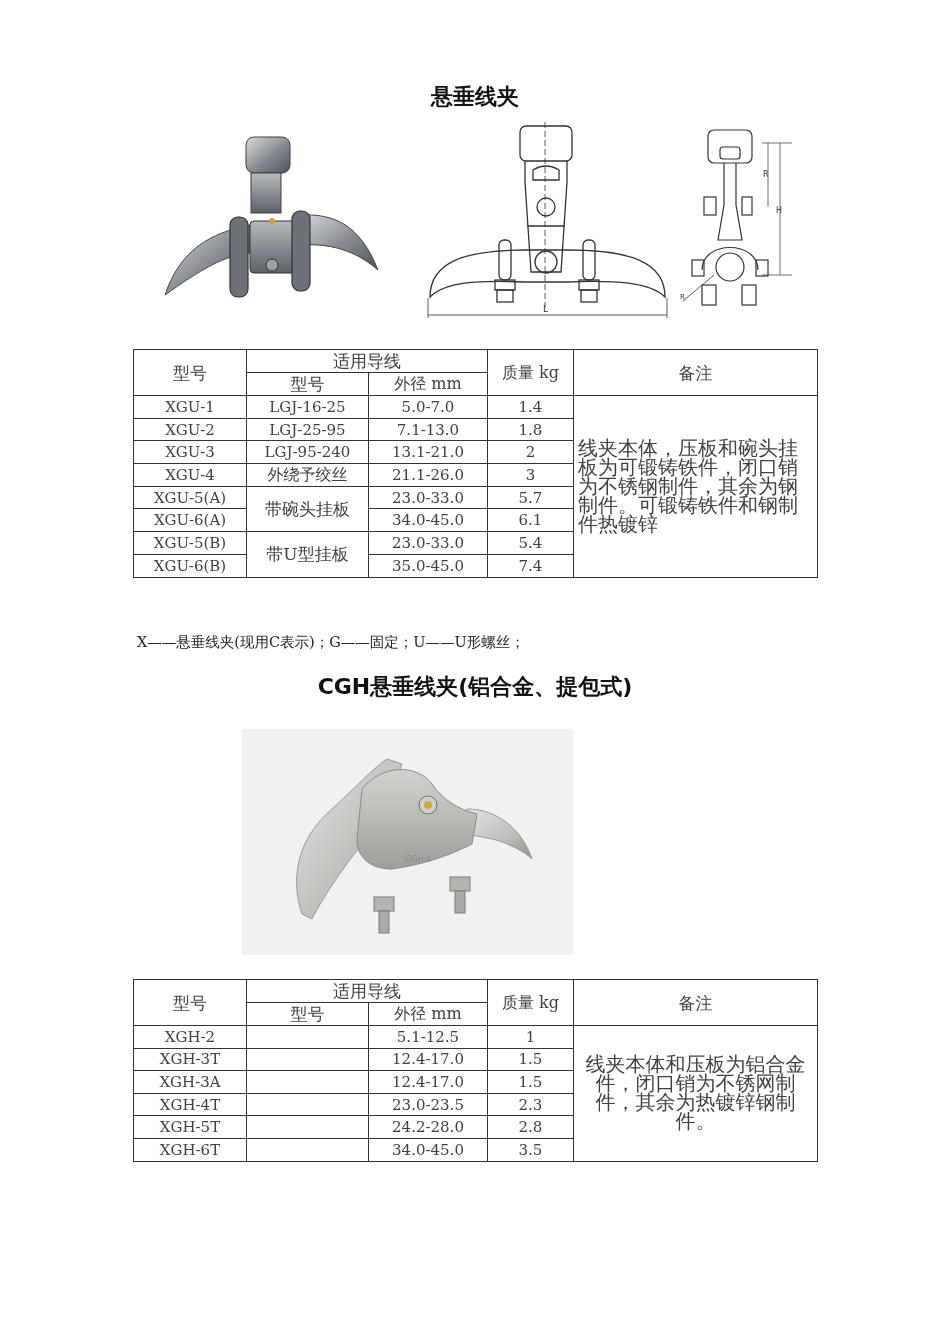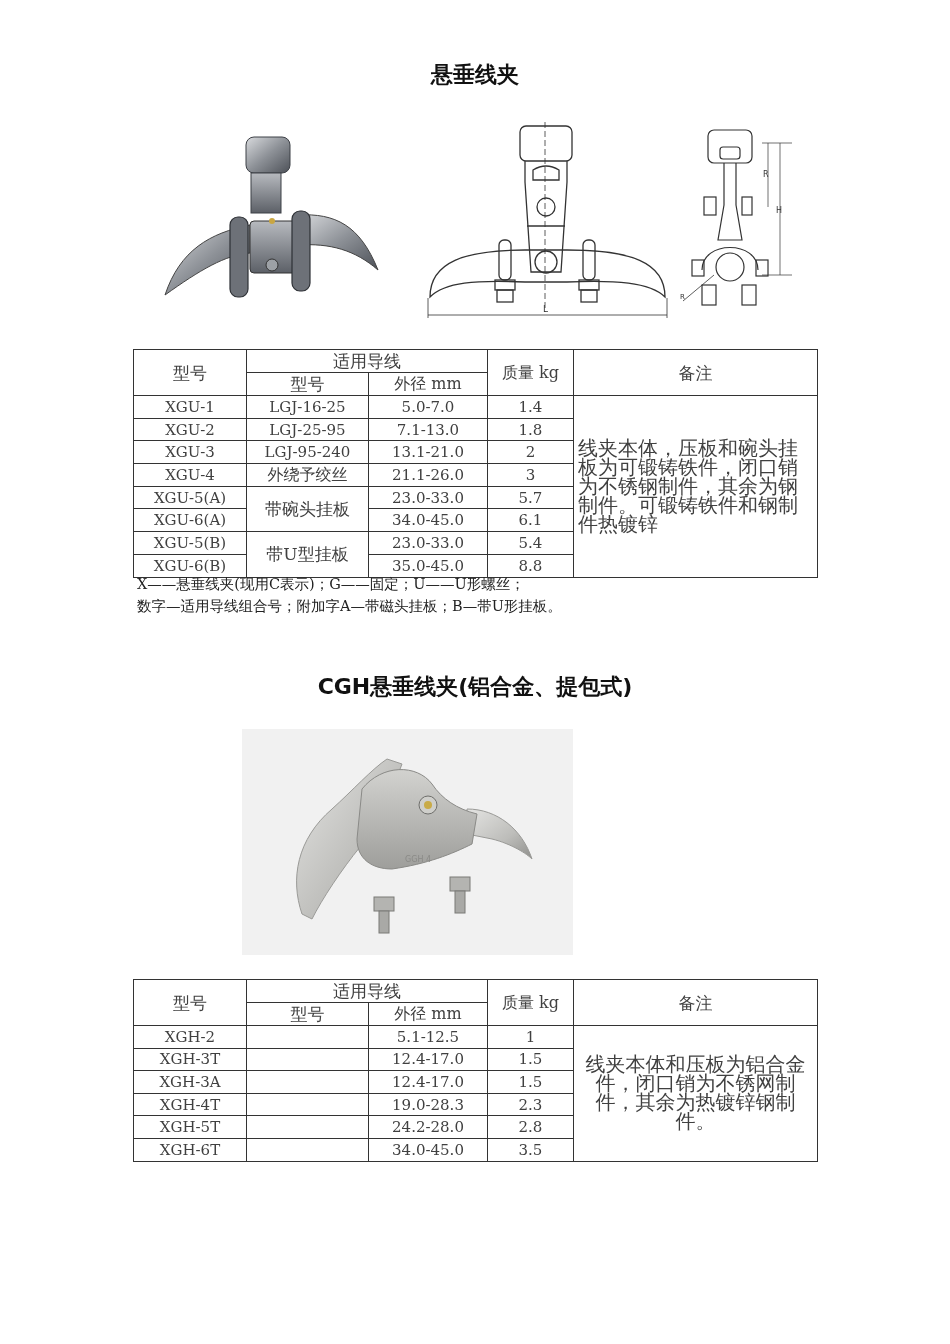--- a/index.html
+++ b/index.html
@@ -13,21 +13,21 @@
                   padding:0; line-height:20px; white-space:nowrap; overflow:hidden; }
   table.spec td.note { white-space:normal; font-size:20px; line-height:19px; padding:0 4px; text-align:left; }
   table.spec td.note.center { text-align:center; }
   .legend { position:absolute; left:137px; font-size:14.5px; line-height:22px; color:#222;
             font-family:"DejaVu Serif","Liberation Serif",serif; }
   .photo { position:absolute; overflow:hidden; }
 </style>
 </head>
 <body>
 
-<div class="title" style="top:60px;">悬垂线夹</div>
+<div class="title" style="top:82px;">悬垂线夹</div>
 
 <div class="photo" style="left:150px; top:125px; width:255px; height:190px;">
   <svg width="255" height="190" viewBox="0 0 255 190">
     <defs>
       <linearGradient id="met1" x1="0" y1="0" x2="1" y2="1">
         <stop offset="0" stop-color="#d9dbde"></stop>
         <stop offset="0.5" stop-color="#8d9197"></stop>
         <stop offset="1" stop-color="#4d5158"></stop>
       </linearGradient>
       <linearGradient id="met2" x1="0" y1="0" x2="0" y2="1">
@@ -161,28 +161,27 @@
   </tr>
   <tr style="height:22.7px;">
     <td>XGU-5(B)</td>
     <td rowspan="2" style="font-size:17px;">带U型挂板</td>
     <td>23.0-33.0</td>
     <td>5.4</td>
   </tr>
   <tr style="height:22.7px;">
     <td>XGU-6(B)</td>
     <td>35.0-45.0</td>
-    <td>8.8</td>
+    <td>7.4</td>
   </tr>
 </tbody>
   </table>
 
-<div class="legend" style="top:573px;">
+<div class="legend" style="top:631px;">
   <div>X——悬垂线夹(现用C表示)；G——固定；U——U形螺丝；</div>
-  <div>数字—适用导线组合号；附加字A—带磁头挂板；B—带U形挂板。</div>
 </div>
 
 <div class="title" style="top:672px;">CGH悬垂线夹(铝合金、提包式)</div>
 
 <div class="photo" style="left:242px; top:729px; width:331px; height:226px; background:#f1f1f1;">
   <svg width="331" height="226" viewBox="0 0 331 226">
     <defs>
       <linearGradient id="al1" x1="0" y1="0" x2="1" y2="1">
         <stop offset="0" stop-color="#e4e4e2"></stop>
         <stop offset="0.6" stop-color="#bdbdba"></stop>
@@ -246,21 +245,21 @@
   </tr>
   <tr style="height:22.6px;">
     <td>XGH-3A</td>
     <td></td>
     <td>12.4-17.0</td>
     <td>1.5</td>
   </tr>
   <tr style="height:22.6px;">
     <td>XGH-4T</td>
     <td></td>
-    <td>19.0-28.3</td>
+    <td>23.0-23.5</td>
     <td>2.3</td>
   </tr>
   <tr style="height:22.6px;">
     <td>XGH-5T</td>
     <td></td>
     <td>24.2-28.0</td>
     <td>2.8</td>
   </tr>
   <tr style="height:22.6px;">
     <td>XGH-6T</td>

